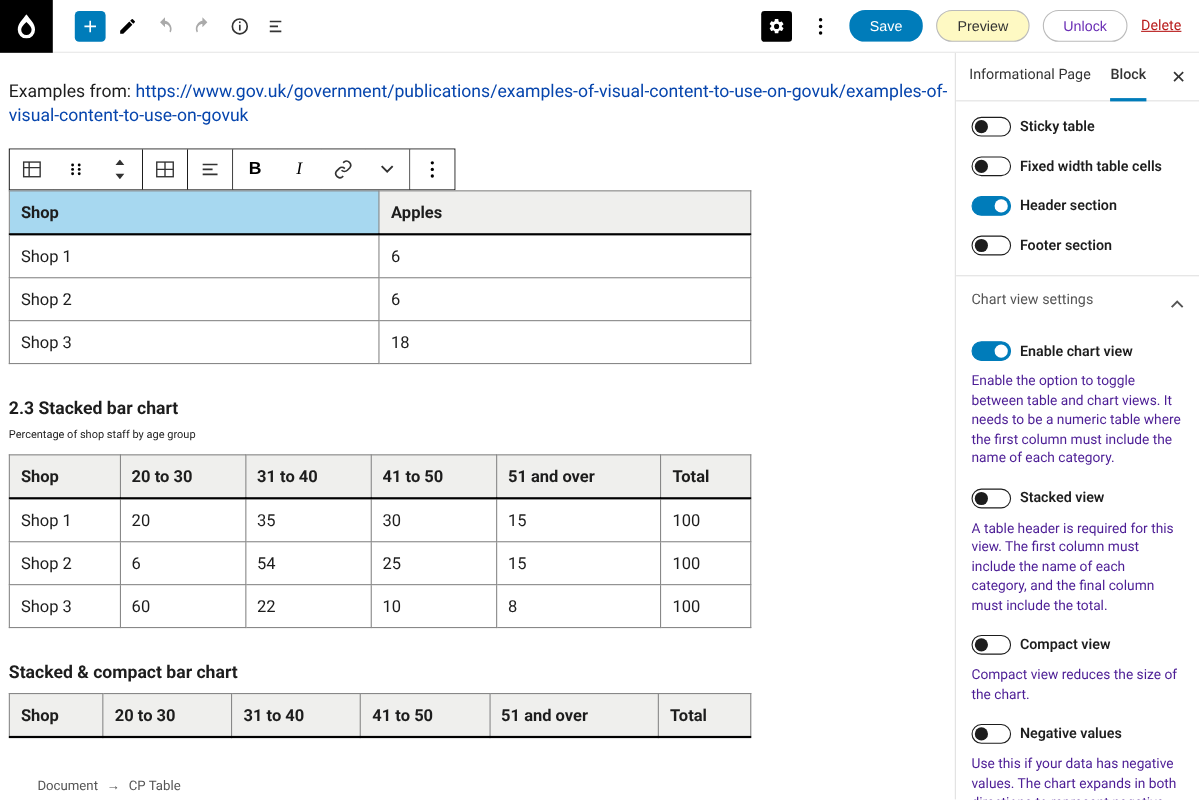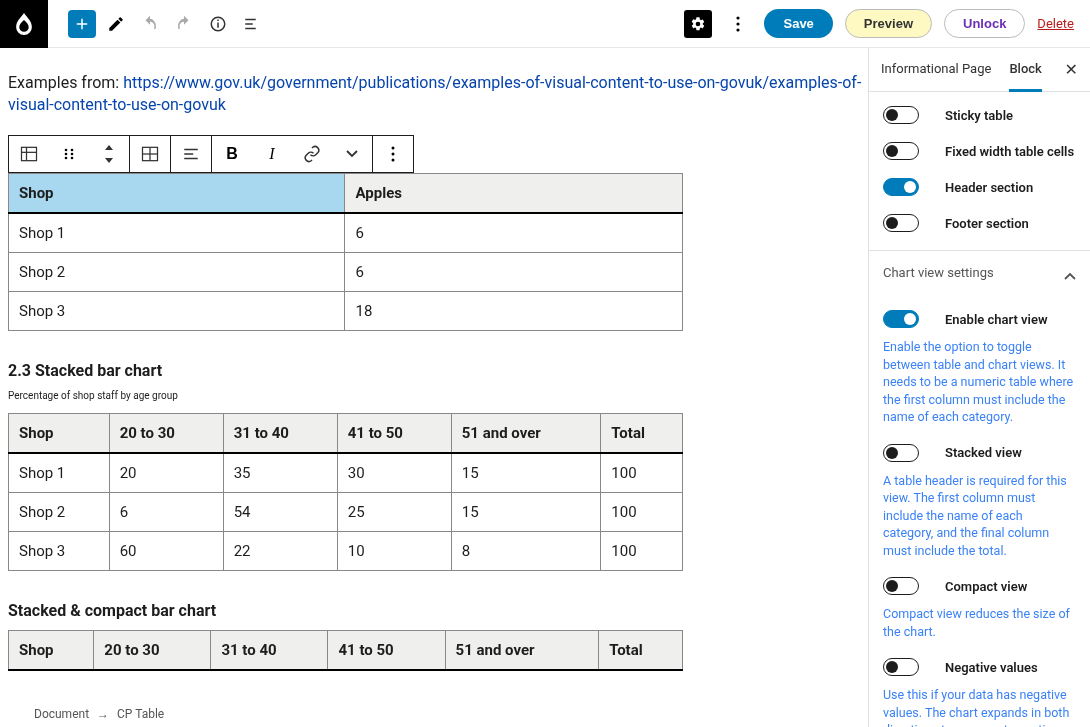--- a/index.html
+++ b/index.html
@@ -8,21 +8,21 @@
   .topbar { display: flex; align-items: center; height: 48px; border-bottom: 1px solid #e6e6e6; padding: 0 16px 0 0; gap: 8px; }
   .logo { width: 48px; height: 48px; background: #000; display:flex;align-items:center;justify-content:center; color:#fff; }
   .logo svg { fill:#fff; }
   .top-left { display:flex; align-items:center; gap:6px; margin-left:12px; }
   .sq-btn { width:28px; height:28px; border-radius:4px; display:flex;align-items:center;justify-content:center; cursor:pointer; border:none; background:transparent; }
   .sq-btn.blue { background:#007cba; color:#fff; }
   .sq-btn svg { fill:currentColor; }
   .sq-btn.dis { color:#aaa; }
   .spacer { flex:1; }
   .gearbox { width:28px;height:28px;background:#000;border-radius:3px;display:flex;align-items:center;justify-content:center;color:#fff;cursor:pointer; }
-  .pill { border-radius:20px; padding:6px 18px; font-size:13px; font-weight:700; cursor:pointer; border:1px solid transparent; }
+  .pill { border-radius:20px; padding:6px 18px; font-size:13px; font-weight:400; cursor:pointer; border:1px solid transparent; }
   .pill.save { background:#007cba; color:#fff; }
   .pill.preview { background:#fef9c3; color:#333; border:1px solid #bbb; }
   .pill.unlock { background:#fff; color:#6b2fb5; border:1px solid #bbb; }
   .del { color:#b91c1c; text-decoration:underline; font-size:13px; cursor:pointer; }
   .top-right { display:flex;align-items:center;gap:12px; }
   .body { display:flex; flex:1; overflow:hidden; }
   .canvas { flex:1; overflow:auto; padding:24px 0 40px 8px; }
   .intro { font-size:16px; line-height:1.4; margin-bottom:18px; }
   .intro .link { color:#0645ad; }
   .tb-toolbar { display:flex; border:1px solid #1d1d1d; margin-bottom:0; width:fit-content; }
@@ -37,29 +37,29 @@
   .sel th:first-child { background:#a7d8f0; }
   thead { border-bottom:2px solid #000; }
   h3 { font-size:16px; font-weight:700; margin:10px 0 10px; }
   .sub { font-size:10px; margin-bottom:12px; }
   .sidebar { width:222px; border-left:1px solid #e0e0e0; display:flex; flex-direction:column; overflow:auto; }
   .sb-tabs { display:flex; align-items:center; border-bottom:1px solid #e0e0e0; padding:0 12px; height:44px; gap:18px; }
   .sb-tab { font-size:13px; padding:13px 0; border-bottom:3px solid transparent; cursor:pointer; color:#333; }
   .sb-tab.active { border-bottom-color:#007cba; font-weight:500; }
   .sb-close { margin-left:auto; font-size:16px; cursor:pointer; color:#333; }
   .sb-body { padding:14px 14px; font-size:13px; }
-  .tog-row { display:flex; align-items:center; gap:26px; margin-bottom:18px; }
+  .tog-row { display:flex; align-items:center; gap:8px; margin-bottom:18px; }
   .tog { position:relative; width:36px; height:18px; border:1px solid #1d1d1d; border-radius:10px; cursor:pointer; flex-shrink:0; background:#fff; }
   .tog .knob { position:absolute; width:12px; height:12px; border-radius:50%; background:#1d1d1d; top:2px; left:2px; transition:left .15s; }
   .tog.on { background:#007cba; border-color:#007cba; }
   .tog.on .knob { left:20px; background:#fff; }
   .tog-label { font-size:13px; font-weight:600; }
   .sb-sec { border-top:1px solid #e0e0e0; margin:0 -14px; padding:14px 14px 4px; }
   .sb-sec-hd { display:flex; align-items:flex-end; justify-content:space-between; font-size:13px; color:#555; margin-bottom:30px; cursor:pointer; }
-  .desc { font-size:12.5px; color:#3b82f6; line-height:1.4; margin:-8px 0 18px; }
+  .desc { font-size:12.5px; color:#4c1d95; line-height:1.4; margin:-8px 0 18px; }
   .status { position:absolute; bottom:0; left:12px; font-size:12px; color:#555; padding:6px 22px; display:flex; gap:8px; align-items:center; background:#fff; }
   svg { display:block; }
 </style>
 </head>
 <body>
 
 <div class="app">
   <div class="topbar">
     <div class="logo">
       <svg width="20" height="22" viewBox="0 0 24 28">

